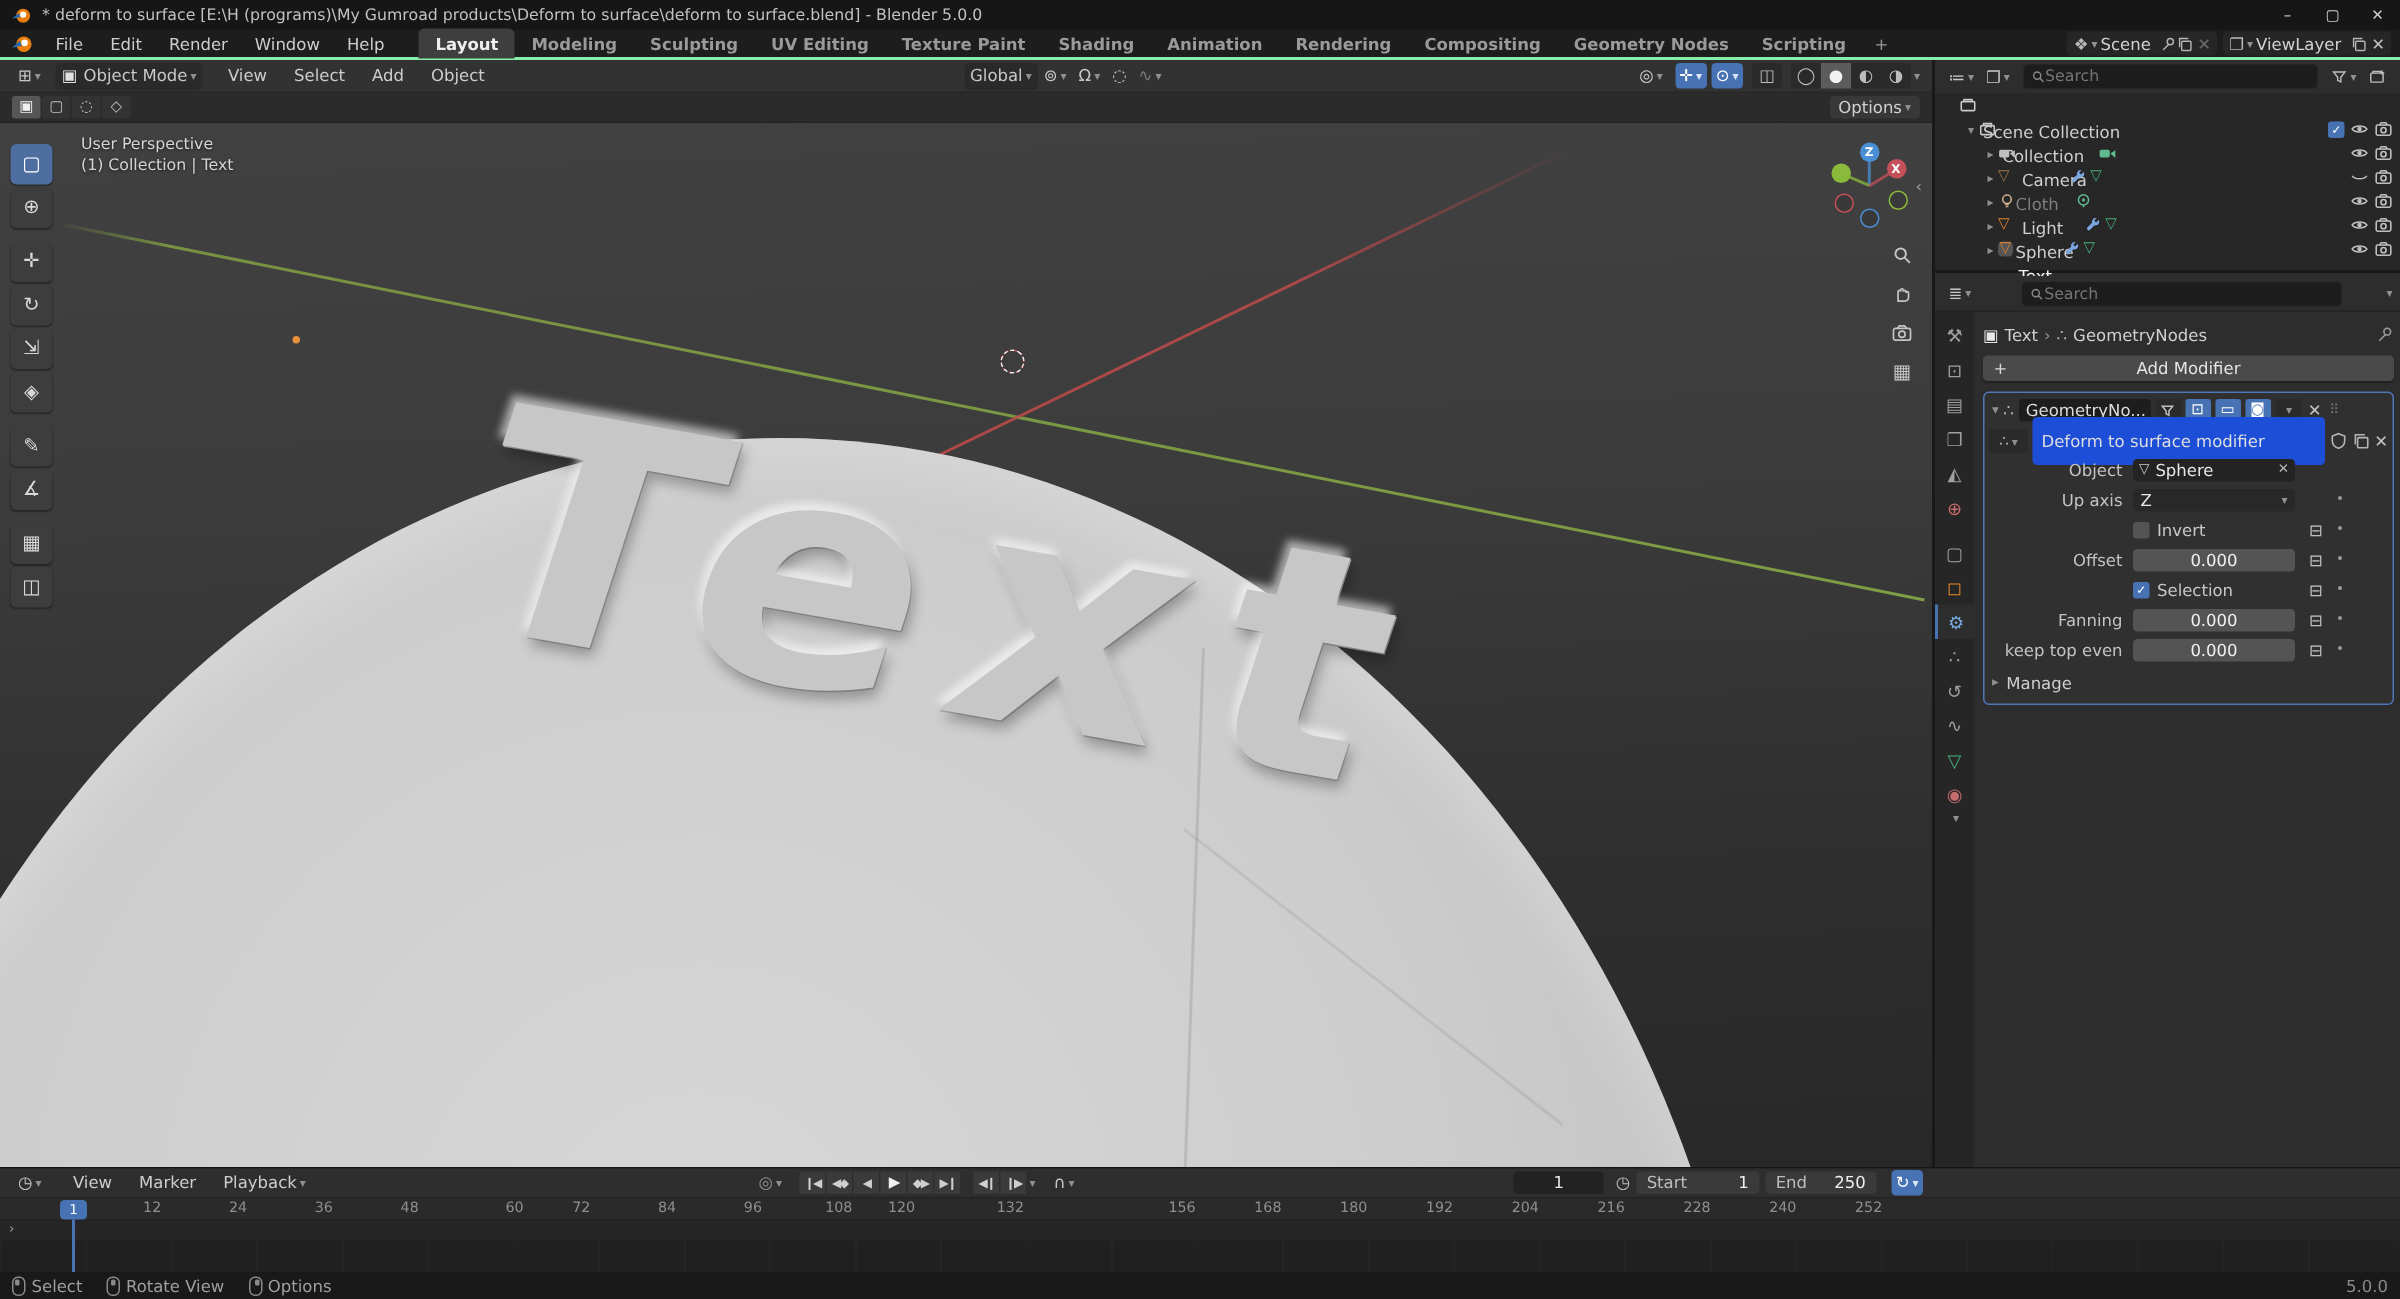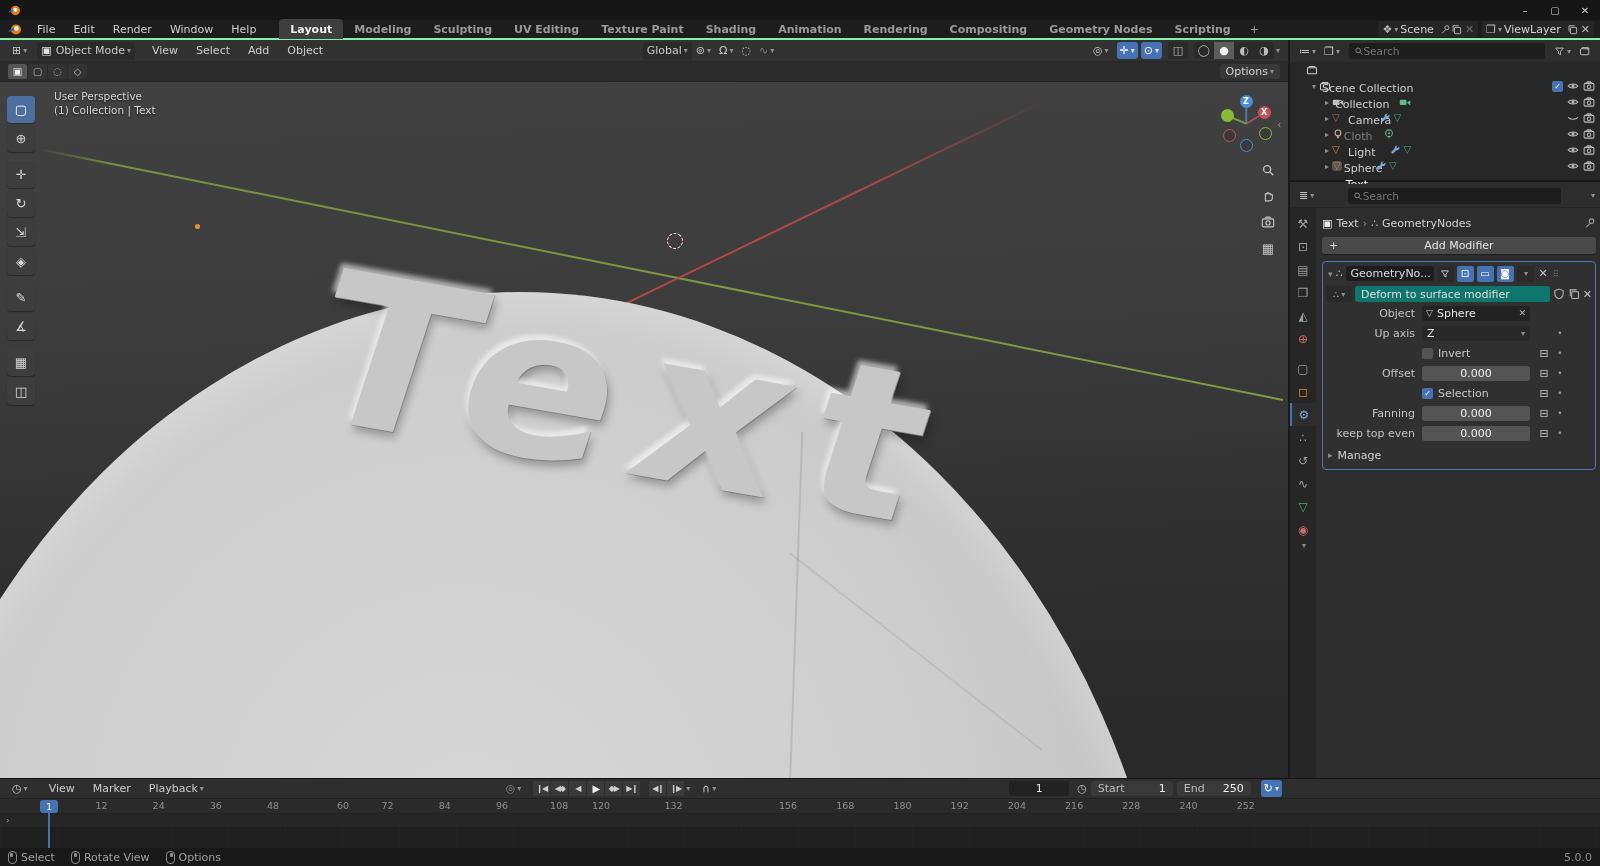--- a/index.html
+++ b/index.html
@@ -106,21 +106,21 @@
   #props-content { position:absolute; left:26px; top:24px; width:286px; height:570px; padding:5px 6px 0 6px; }
   #breadcrumb { display:flex; align-items:center; height:20px; color:#d0d0d0; gap:4px; }
   #add-modifier { position:relative; margin-top:4px; height:17px; background:#4a4a4a; border-radius:3px; display:flex; align-items:center; justify-content:center; color:#e4e4e4; box-shadow:0 1px 1px rgba(0,0,0,.3); }
   #add-modifier .plus { position:absolute; left:7px; color:#d8d8d8; }
   #modifier-box { margin-top:7px; border:1px solid #4f76b8; border-radius:4px; background:#303030; padding:2px 3px 4px 3px; }
   #mod-header { display:flex; align-items:center; height:19px; gap:3px; }
   .name-chip { background:#1d1d1d; border-radius:3px; height:15px; display:flex; align-items:center; padding:0 5px; color:#dcdcdc; }
   .mini-btn { width:17px; height:16px; background:#2a2a2a; border-radius:2px; display:flex; align-items:center; justify-content:center; color:#c0c0c0; font-size:10px; }
   .mini-btn.blue { background:#4772b3; color:#fff; }
   #nodegroup-row { display:flex; align-items:center; height:18px; gap:3px; margin-top:2px; }
-  #nodegroup-field { flex:1; background:#0f766e; border-radius:3px; height:16px; display:flex; align-items:center; padding:0 6px; color:#dedede; }
+  #nodegroup-field { flex:1; background:#1d4ed8; border-radius:3px; height:16px; display:flex; align-items:center; padding:16px 6px; color:#dedede; }
   .prow { display:flex; align-items:center; height:20px; }
   .prow .plabel { width:96px; text-align:right; padding-right:7px; color:#c3c3c3; white-space:nowrap; }
   .pfield { width:108px; height:15px; border-radius:3px; display:flex; align-items:center; }
   .pfield.num { background:#545454; justify-content:center; color:#f1f1f1; }
   .pfield.drop { background:#282828; padding:0 5px; color:#e6e6e6; }
   .pfield.obj { background:#232323; padding:0 4px; color:#e6e6e6; }
   .pinput-icn { width:20px; text-align:center; color:#c0c0c0; font-size:11px; margin-left:4px; }
   .pdot { width:12px; text-align:center; color:#9a9a9a; font-size:9px; }
   #manage-row { display:flex; align-items:center; height:20px; color:#cfcfcf; gap:5px; margin-top:2px; }
 
@@ -157,20 +157,21 @@
 <div id="app">
 
   <div id="titlebar" class="abs">
     <span class="logo icn">
       <svg width="15" height="13" viewBox="0 0 16 14">
           <circle cx="9" cy="7" r="5" fill="#e87d0d"></circle>
           <circle cx="9" cy="6.2" r="2.2" fill="#fff"></circle>
           <path d="M1 9 L6 5 L7 8 Z" fill="#2a6bb0"></path>
         </svg>
     </span>
+    <span class="title">* deform to surface [E:\H (programs)\My Gumroad products\Deform to surface\deform to surface.blend] - Blender 5.0.0</span>
     <span class="wctrls">
       <span class="wbtn">–</span>
       <span class="wbtn">▢</span>
       <span class="wbtn">✕</span>
     </span>
   </div>
 
   <div id="topbar" class="abs">
     <span class="blogo icn">
       <svg width="16" height="13" viewBox="0 0 16 14">

